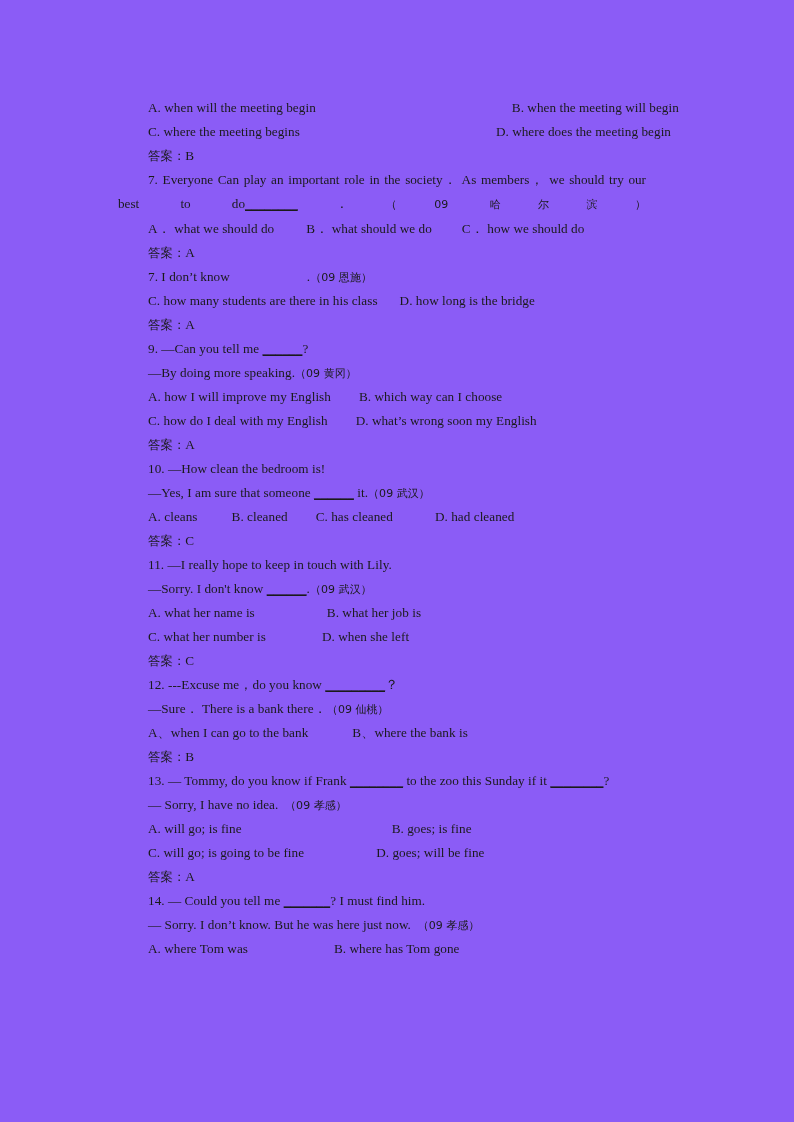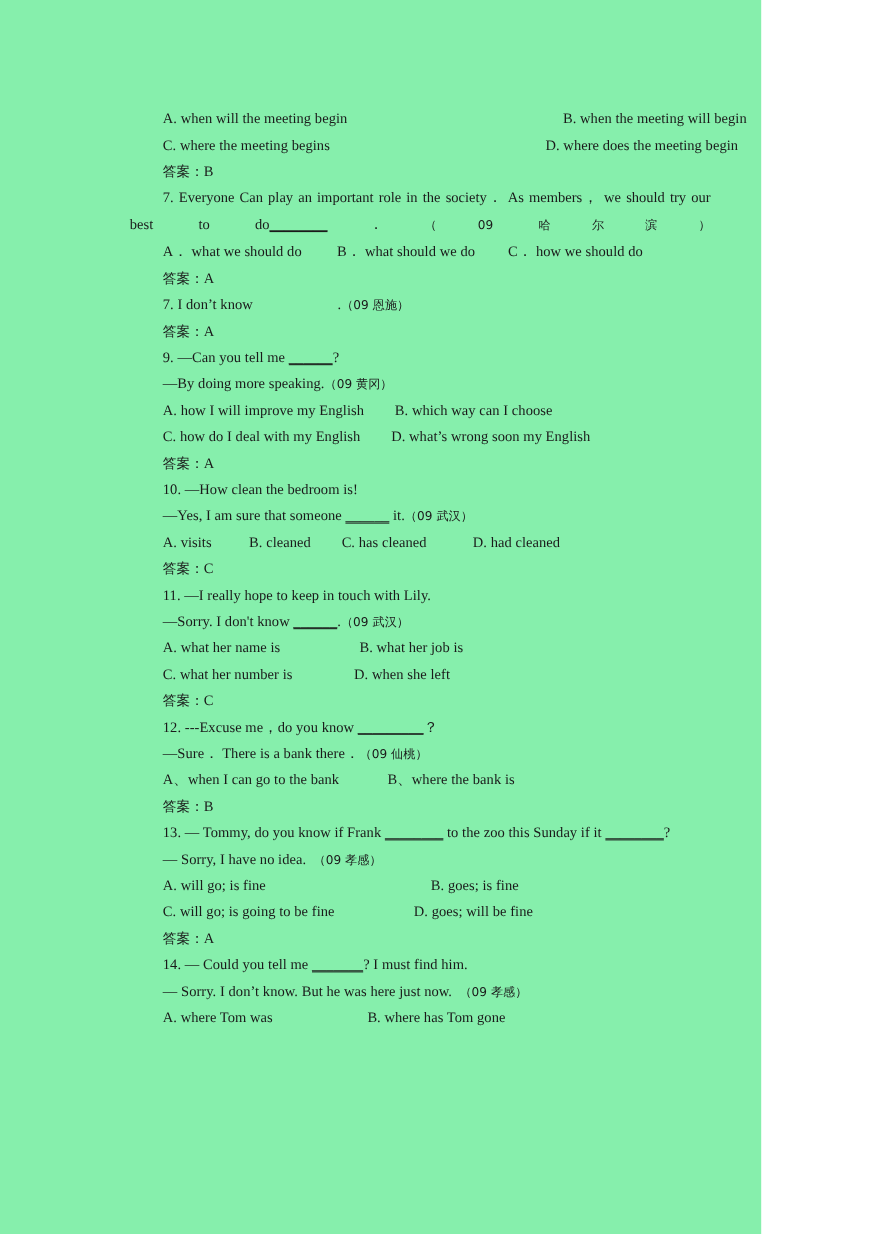--- a/index.html
+++ b/index.html
@@ -3,23 +3,23 @@
 <meta charset="utf-8">
 <title>Exam Worksheet</title>
 <style>
   html, body {
     margin: 0;
     padding: 0;
     background: #ffffff;
   }
   .page {
     position: relative;
-    width: 692px;
+    width: 794px;
     height: 1122px;
-    background: #86efac;
+    background: #8b5cf6;
     font-family: "Liberation Serif", "DejaVu Serif", serif;
     color: #1a1a1a;
     overflow: hidden;
   }
   .content {
     position: absolute;
     left: 118px;
     top: 96px;
     width: 528px;
   }
@@ -79,29 +79,30 @@
 
 <div class="page">
   <div class="content" id="content">
       <div class="line indent opt-row"><span>A. when will the meeting begin</span><span class="col2" style="width: 196px;"></span><span>B. when the meeting will begin</span></div>
       <div class="line indent opt-row"><span>C. where the meeting begins</span><span class="col2" style="width: 196px;"></span><span>D. where does the meeting begin</span></div>
       <div class="line indent ans"><span class="lab">答案：</span><span>B</span></div>
       <div class="para stretch"><span>7. Everyone Can play an important role in the society． As members， we should try our best  to do</span><span class="blank">________</span><span>．</span><span class="cn">（09 哈尔滨）</span></div>
       <div class="line indent opt-row"><span>A． what we should do</span><span class="col2" style="width: 32px;"></span><span>B． what should we do</span><span class="col2" style="width: 30px;"></span><span>C． how we should do</span></div>
       <div class="line indent ans"><span class="lab">答案：</span><span>A</span></div>
       <div class="line indent"><span>7. I don’t know</span><span>                       </span><span>.</span><span class="cn">（09 恩施）</span></div>
+      <div class="line indent opt-row"><span>C. how many students are there in his class</span><span class="col2" style="width: 22px;"></span><span>D. how long is the bridge</span></div>
       <div class="line indent ans"><span class="lab">答案：</span><span>A</span></div>
       <div class="line indent"><span>9. —Can you tell me </span><span class="blank">______</span><span>?</span></div>
       <div class="line indent"><span>—By doing more speaking.</span><span class="cn">（09 黄冈）</span></div>
       <div class="line indent opt-row"><span>A. how I will improve my English</span><span class="col2" style="width: 28px;"></span><span>B. which way can I choose</span></div>
       <div class="line indent opt-row"><span>C. how do I deal with my English</span><span class="col2" style="width: 28px;"></span><span>D. what’s wrong soon my English</span></div>
       <div class="line indent ans"><span class="lab">答案：</span><span>A</span></div>
       <div class="line indent"><span>10. —How clean the bedroom is!</span></div>
       <div class="line indent"><span>—Yes, I am sure that someone </span><span class="blank">______</span><span> it.</span><span class="cn">（09 武汉）</span></div>
-      <div class="line indent opt-row"><span>A. visits</span><span class="col2" style="width: 34px;"></span><span>B. cleaned</span><span class="col2" style="width: 28px;"></span><span>C. has cleaned</span><span class="col2" style="width: 42px;"></span><span>D. had cleaned</span></div>
+      <div class="line indent opt-row"><span>A. cleans</span><span class="col2" style="width: 34px;"></span><span>B. cleaned</span><span class="col2" style="width: 28px;"></span><span>C. has cleaned</span><span class="col2" style="width: 42px;"></span><span>D. had cleaned</span></div>
       <div class="line indent ans"><span class="lab">答案：</span><span>C</span></div>
       <div class="line indent"><span>11. —I really hope to keep in touch with Lily.</span></div>
       <div class="line indent"><span>—Sorry. I don't know </span><span class="blank">______</span><span>.</span><span class="cn">（09 武汉）</span></div>
       <div class="line indent opt-row"><span>A. what her name is</span><span class="col2" style="width: 72px;"></span><span>B. what her job is</span></div>
       <div class="line indent opt-row"><span>C. what her number is</span><span class="col2" style="width: 56px;"></span><span>D. when she left</span></div>
       <div class="line indent ans"><span class="lab">答案：</span><span>C</span></div>
       <div class="line indent"><span>12. ---Excuse me，do you know </span><span class="blank">_________</span><span>？</span></div>
       <div class="line indent"><span>—Sure． There is a bank there．</span><span class="cn">（09 仙桃）</span></div>
       <div class="line indent opt-row"><span>A、when I can go to the bank</span><span class="col2" style="width: 44px;"></span><span>B、where the bank is</span></div>
       <div class="line indent ans"><span class="lab">答案：</span><span>B</span></div>

